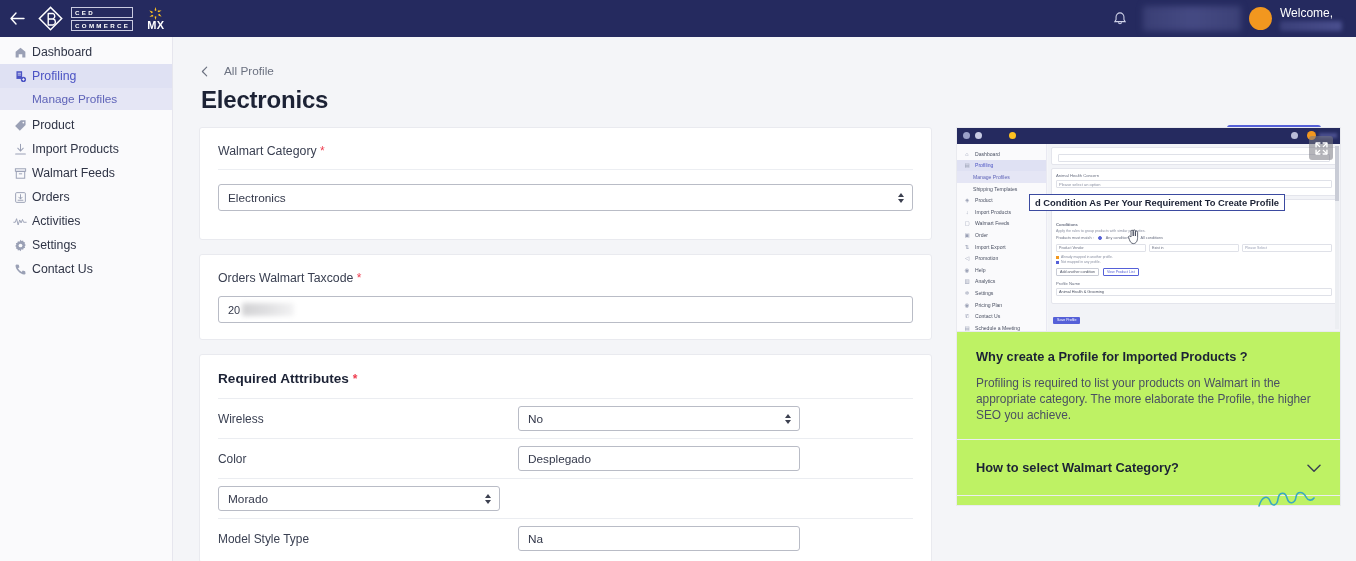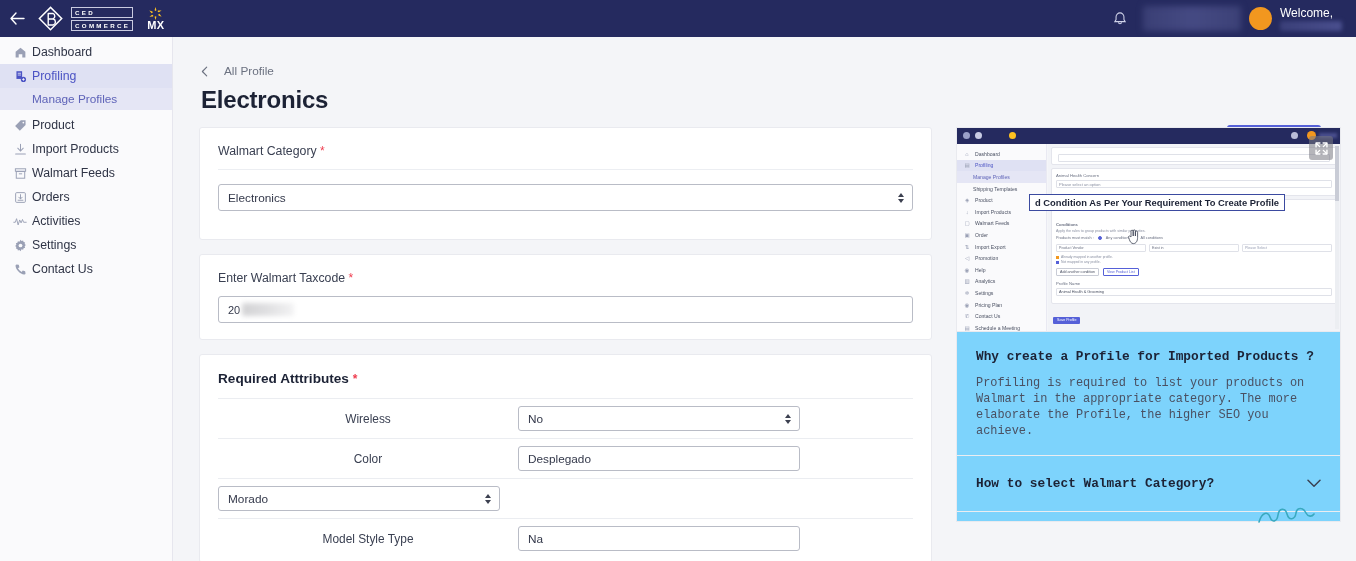--- a/index.html
+++ b/index.html
@@ -175,21 +175,21 @@
   .attr-title {
     font-size: 13.6px; font-weight: bold; color: #1c2235;
     padding: 16px 0 0 18px;
   }
   .attr-table { margin: 12px 18px 0 18px; }
   .attr-row {
     display: flex; align-items: center;
     height: 40px; border-top: 1px solid #ebedf1;
   }
   .attr-row .lbl {
-    width: 300px; text-align: center;
+    width: 300px; text-align: left;
     font-size: 11.9px; color: #3a4052;
   }
   .attr-row .ctl { width: 282px; position: relative; }
   .attr-row .ctl .sel, .attr-row .ctl .txt { height: 25px; }
 
   
   .right-col {
     position: absolute; left: 783px; top: 90px;
     width: 385px;
   }
@@ -238,25 +238,24 @@
     cursor: pointer;
   }
   .vid-scroll {
     position: absolute; right: 1px; top: 18px; bottom: 2px; width: 4px;
     background: #eceef2;
   }
   .vid-scroll i { display: block; width: 4px; height: 55px; background: #c9ccd6; }
 
   
   .faq-card {
-    background: #7dd3fc;
+    background: #bef264;
     border: 1px solid #e9eaef;
     border-top: none;
     width: 385px;
-    font-family: Liberation Mono, monospace;
   }
   .faq-block { padding: 17px 19px 16px 19px; }
   .faq-q {
     font-size: 12.8px; font-weight: bold; color: #1c2235;
   }
   .faq-a {
     font-size: 11.9px; color: #4a5062; line-height: 16px;
     margin-top: 11px;
   }
   .faq-row {
@@ -453,21 +452,21 @@
               <i class="dn"></i>
             </span>
         </div>
 
       </div>
     </div>
 
     <div class="card">
       <div class="card-pad" style="padding-bottom:16px;">
         <div class="field-label">
-          <span>Enter Walmart Taxcode</span>
+          <span>Orders Walmart Taxcode</span>
           <span class="req">*</span>
         </div>
         <div class="taxcode-box">
           <div class="txt" style="height:27px;"></div>
           <span class="taxcode-val">20</span>
           <span class="taxcode-redact"></span>
         </div>
       </div>
     </div>
 

